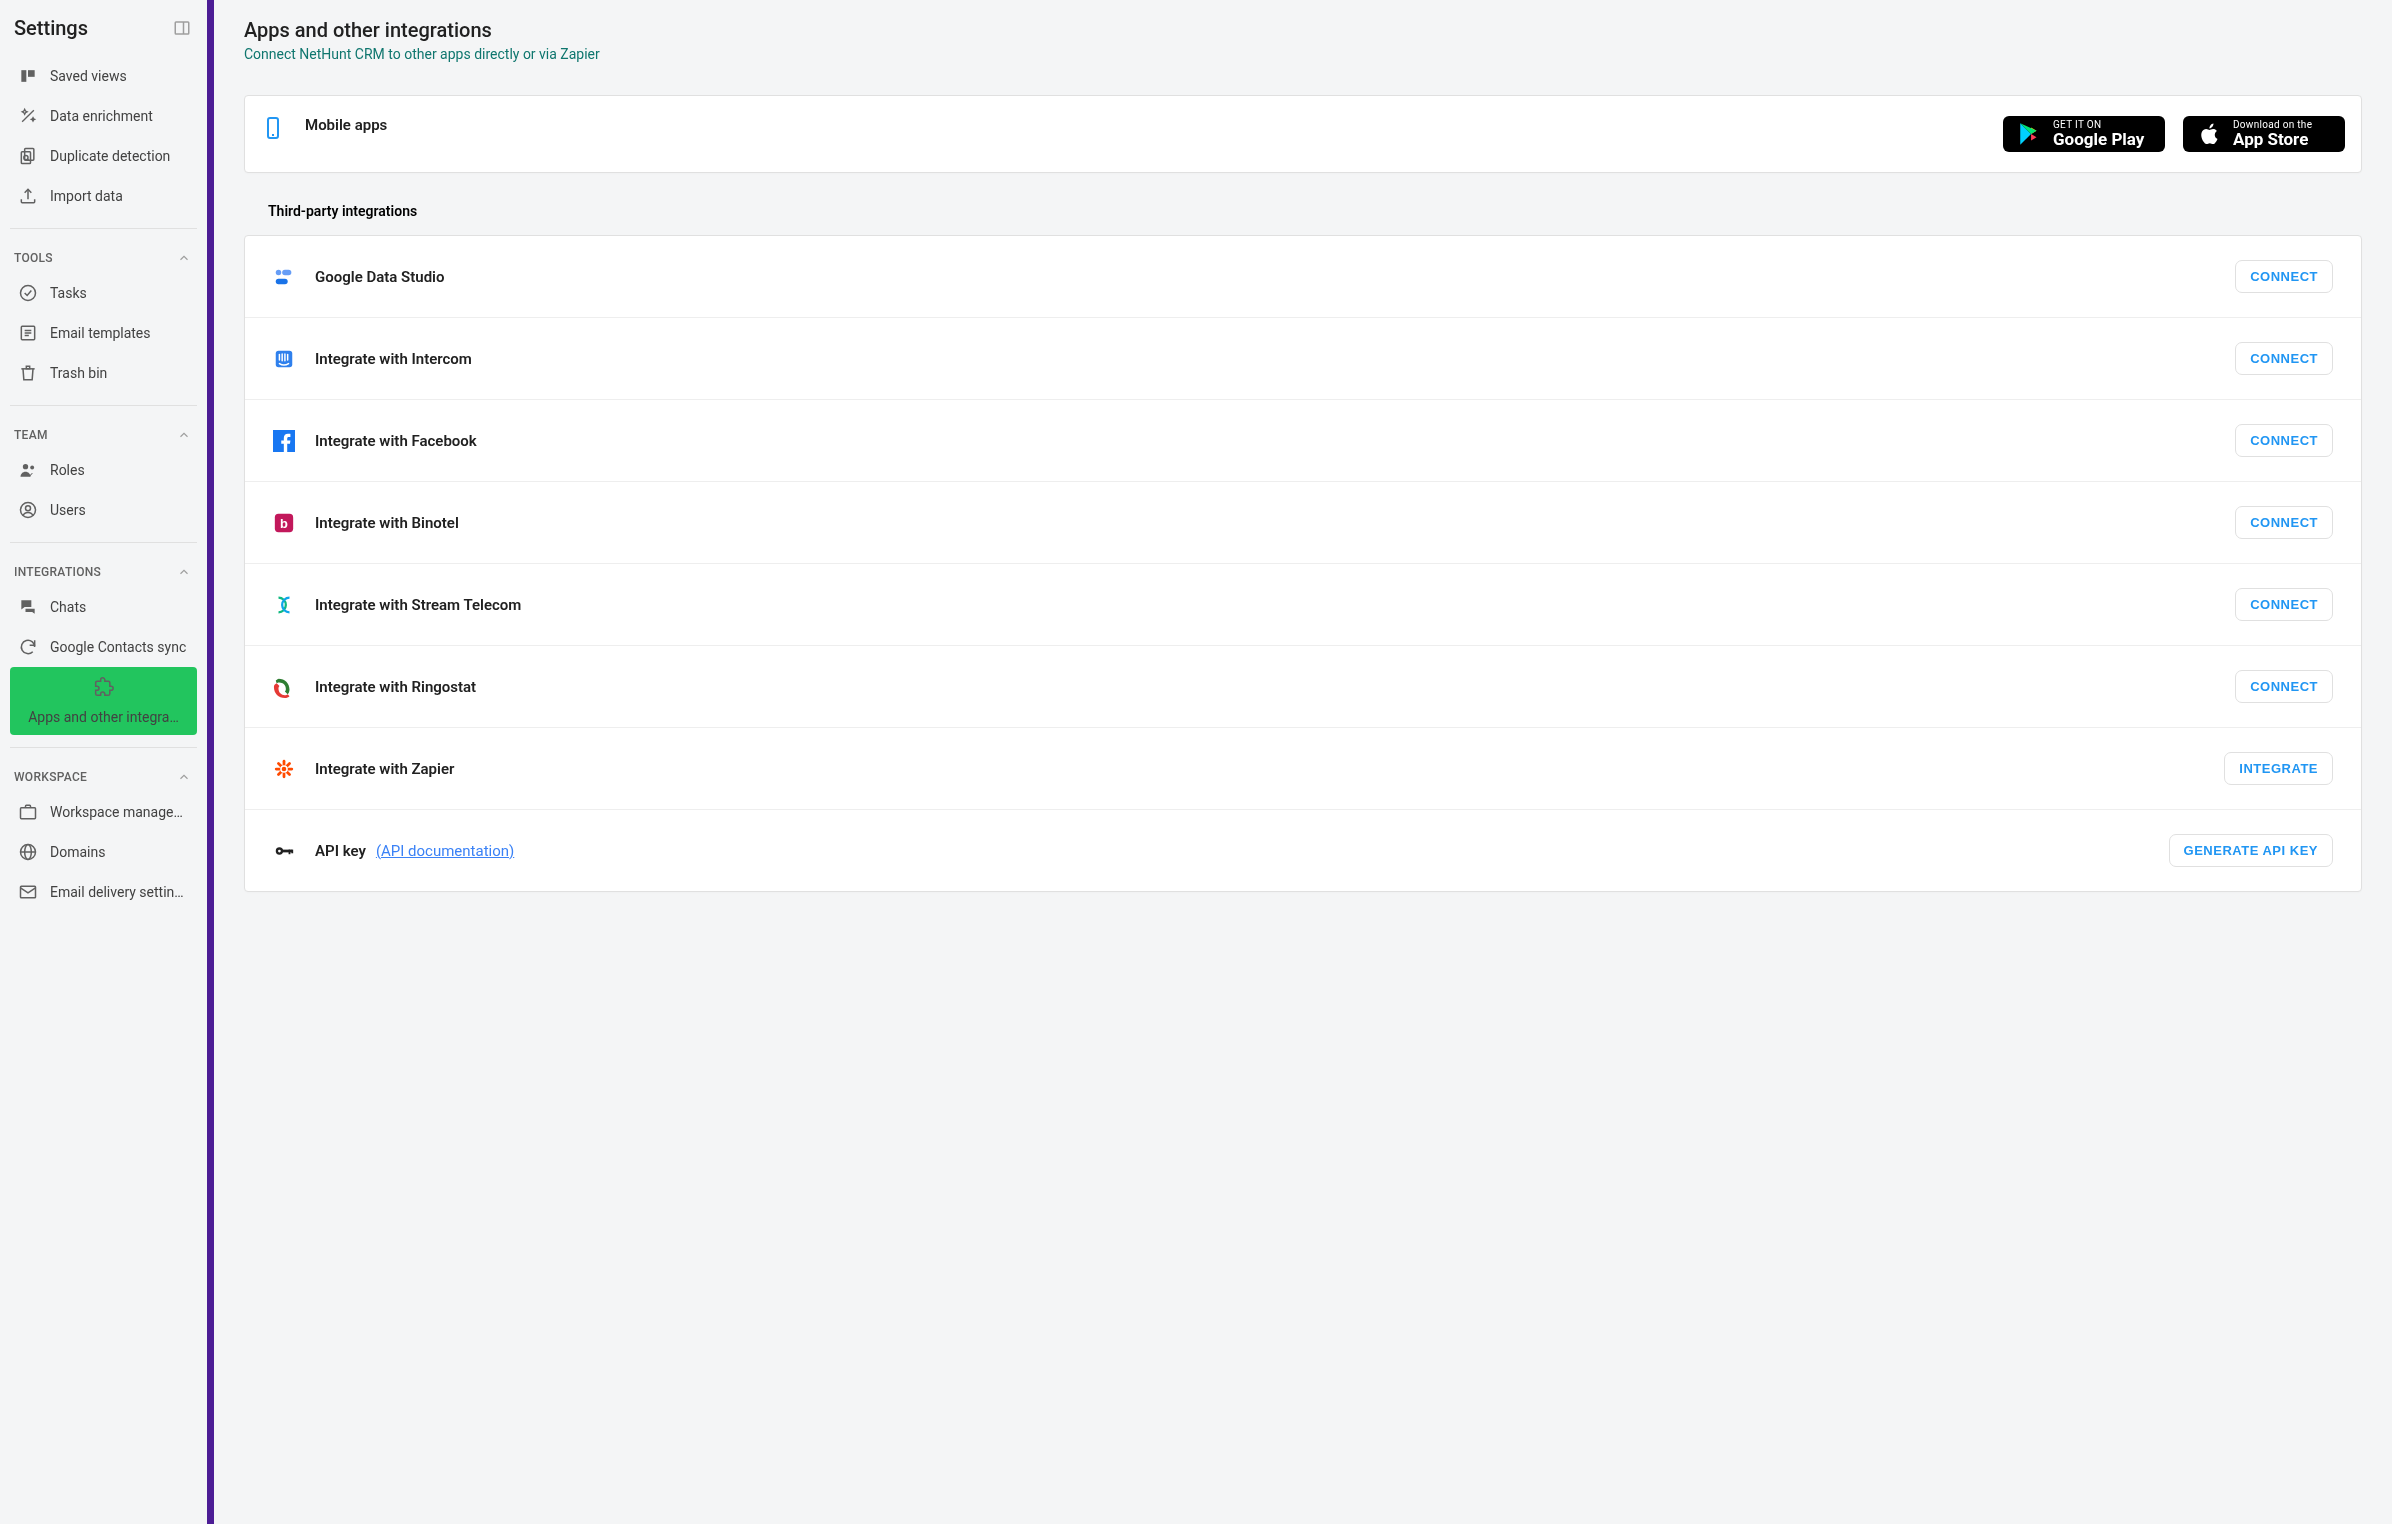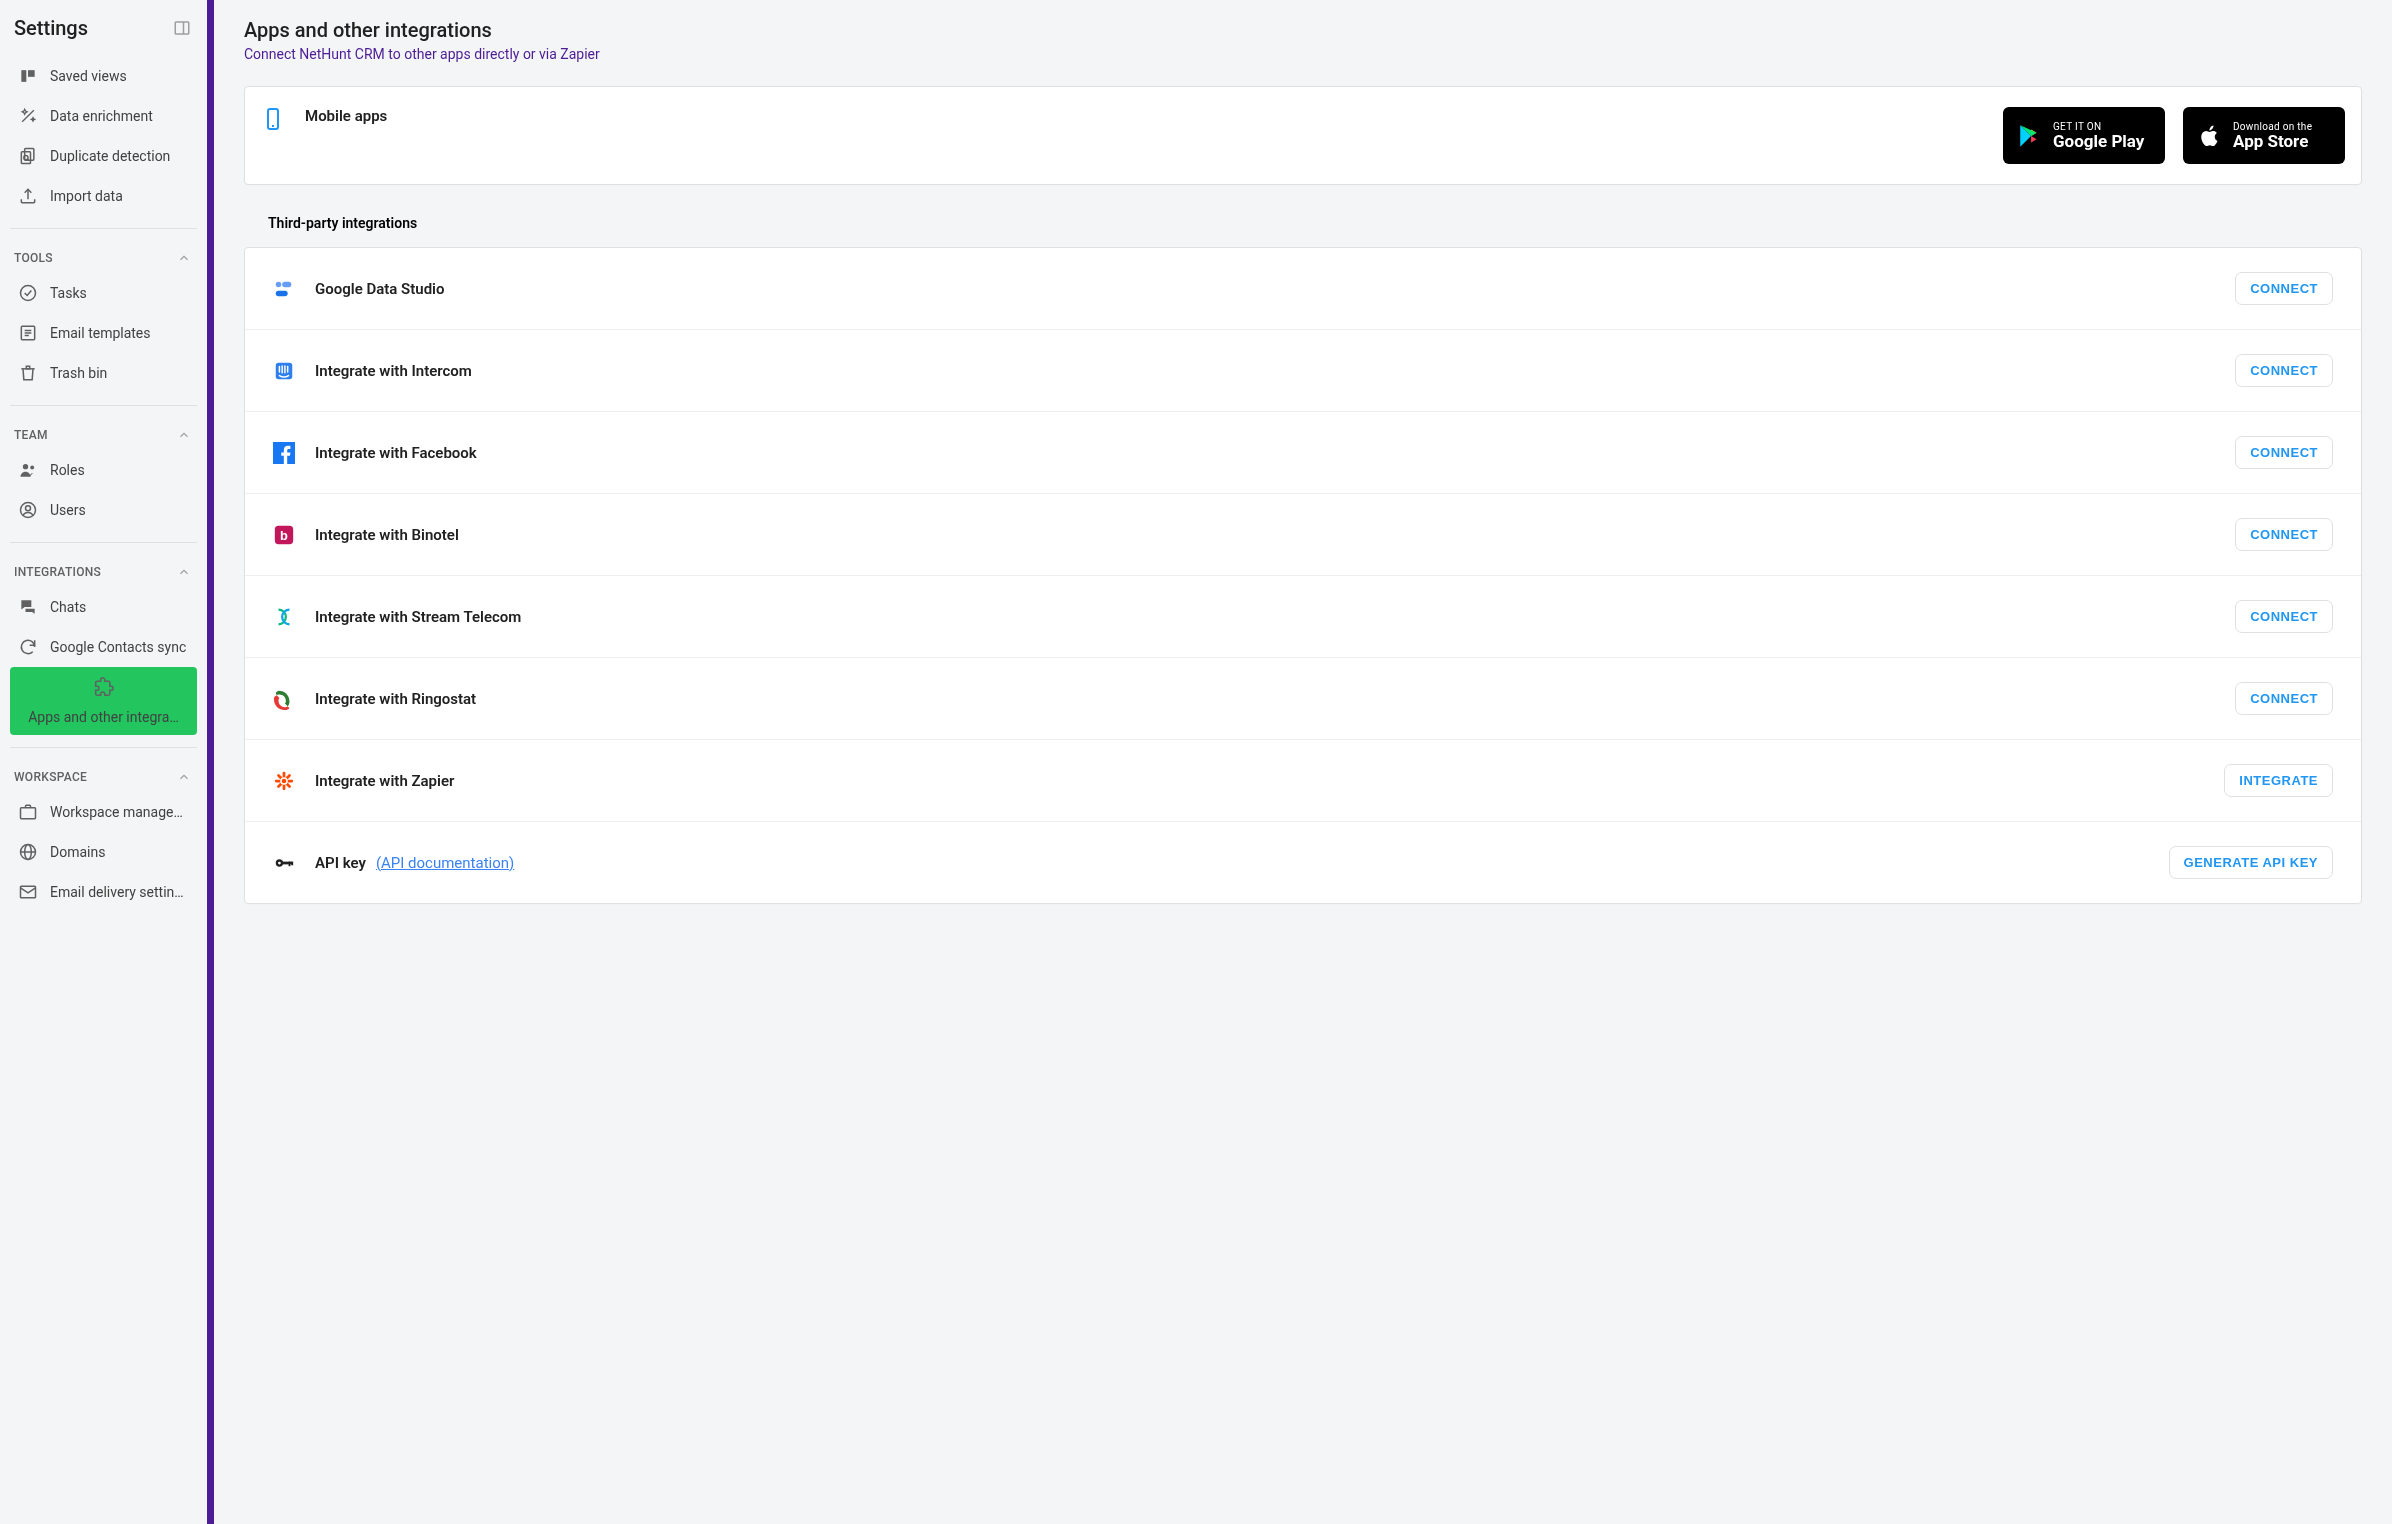--- a/index.html
+++ b/index.html
@@ -99,22 +99,22 @@
       padding: 18px 30px 40px 30px;
     }
     .page-title {
       font-size: 20px;
       font-weight: 500;
       color: #212121;
       margin-bottom: 4px;
     }
     .page-subtitle {
       font-size: 14px;
-      color: #4c1d95;
-      margin-bottom: 24px;
+      color: #0f766e;
+      margin-bottom: 33px;
     }
     .card {
       background: #fff;
       border: 1px solid #e0e0e0;
       border-radius: 4px;
       box-shadow: 0 1px 2px rgba(0,0,0,0.02);
     }
     .mobile-card {
       display: flex;
       align-items: flex-start;
@@ -131,21 +131,21 @@
       font-size: 15px;
       font-weight: 600;
       color: #212121;
       flex:1;
     }
     .store-badges {
       display: flex;
       gap: 18px;
     }
     .badge {
-      height: 57px;
+      height: 36px;
       background: #000;
       border-radius: 6px;
       display:flex;
       align-items:center;
       gap:10px;
       padding: 6px 14px;
       color:#fff;
       cursor:pointer;
       min-width: 162px;
     }

